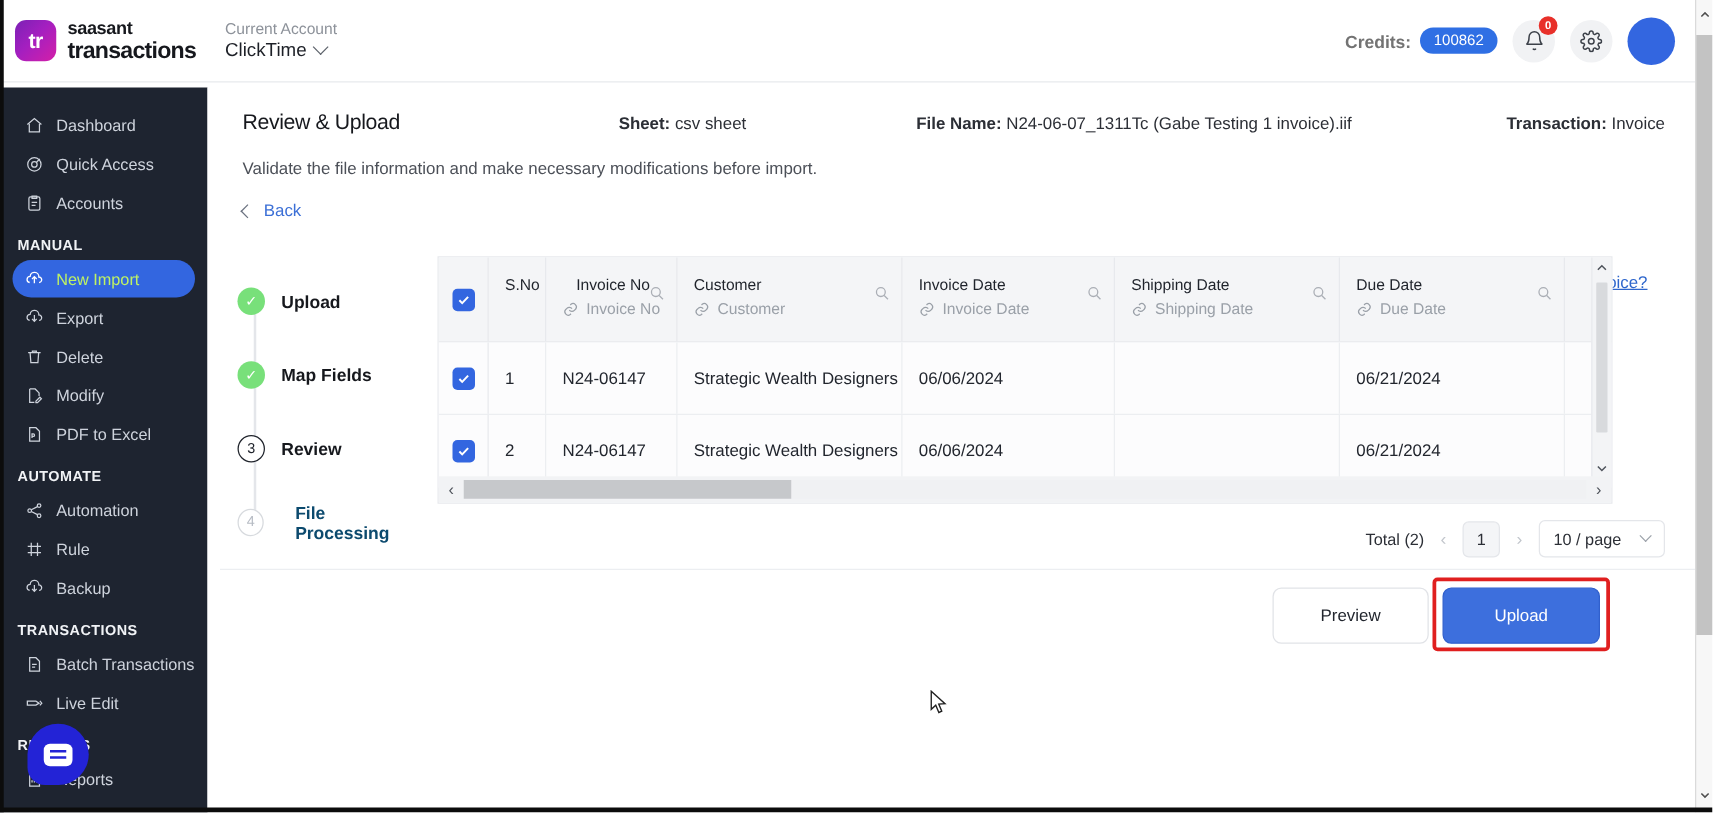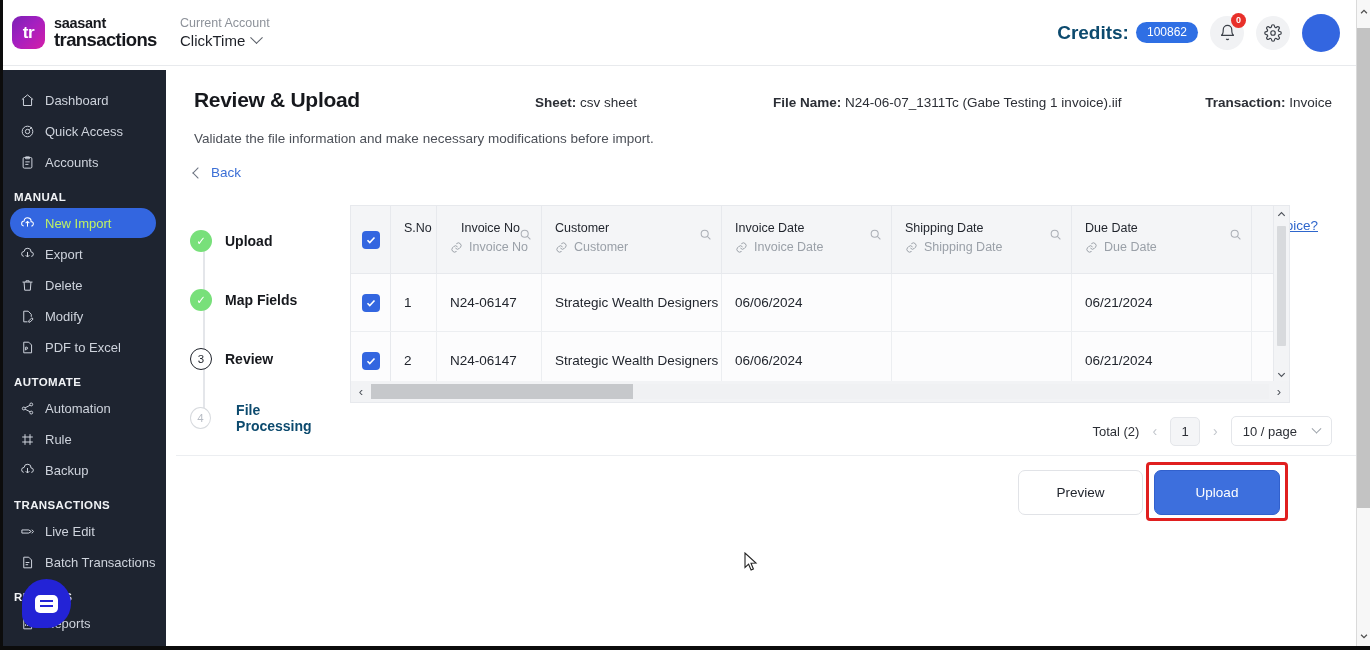--- a/index.html
+++ b/index.html
@@ -29,21 +29,21 @@
   .brand-text .l1 { font-size:14.5px; font-weight:bold; color:#16181d; letter-spacing:-0.3px;}
   .brand-text .l2 { font-size:18.5px; font-weight:bold; color:#16181d; letter-spacing:-0.6px; margin-top:1px;}
 
   .acct { margin-left:14px; }
   .acct .lbl { font-size:12.5px; color:#8d929a; line-height:16px; }
   .acct .val { font-size:15px; color:#1d2027; line-height:19px; display:flex; align-items:center; gap:7px;}
   .caret-d { display:inline-block; width:9px; height:9px; border-right:1.6px solid #5b6069; border-bottom:1.6px solid #5b6069; transform:rotate(45deg) translate(-2px,-2px); }
 
   .top-right { margin-left:auto; display:flex; align-items:center; gap:12px; padding-right:16px; }
   .credits-wrap { display:flex; align-items:center; gap:7px; }
-  .credits-label { font-size:19px; font-weight:bold; color:#0c4a6e; }
+  .credits-label { font-size:14px; font-weight:bold; color:#737373; }
   .credits-pill { background:#2f6fe4; color:#fff; font-size:12px; border-radius:11px; padding:3px 11px 4px; }
   .circ-btn { width:34px; height:34px; border-radius:50%; background:#f1f2f4; display:flex; align-items:center; justify-content:center; position:relative; }
   .badge { position:absolute; top:-3px; right:-2px; background:#e8302a; color:#fff; font-size:9px; width:15px; height:15px; border-radius:50%; display:flex; align-items:center; justify-content:center; font-weight:bold; }
   .avatar { width:38px; height:38px; border-radius:50%; background:#3366e0; }
 
   
   .sidebar {
     position:absolute; left:0; top:70px; width:166px; height:580px;
     background:#1e2430; overflow:hidden;
   }
@@ -51,21 +51,21 @@
   .nav-item.spaced { margin-top:1px; }
   .nav-item.active { background:#3366e0; color:#bef264; font-weight:normal; }
   .nav-ico { width:15px; height:15px; display:flex; align-items:center; justify-content:center; flex:0 0 15px; }
   .nav-ico svg { width:15px; height:15px; }
   .sec-title { font-size:11.5px; font-weight:bold; color:#f1f3f6; letter-spacing:0.4px; padding:0 0 0 14px; margin:14px 0 5px; }
 
   
   .main { position:absolute; left:166px; top:70px; width:1190px; height:580px; background:#ffffff; }
   .page-head { padding:18px 24px 0 28px; }
   .headrow { display:flex; align-items:baseline; }
-  h1.title { font-size:21px; font-weight:bold; color:#16181d; letter-spacing:-0.3px; }
+  h1.title { font-size:17px; font-weight:normal; color:#16181d; letter-spacing:-0.3px; }
   .meta { font-size:13.5px; color:#2c2f36; }
   .meta b { font-weight:bold; }
   .m-sheet { margin-left:175px; }
   .m-file  { margin-left:136px; }
   .m-txn   { margin-left:auto; }
   .subtitle { font-size:13.5px; color:#4c5058; margin-top:19px; }
   .backlink { margin-top:19px; display:flex; align-items:center; gap:9px; color:#3b6fd6; font-size:13.5px; }
   .caret-l { width:8px; height:8px; border-left:1.7px solid #6b7280; border-bottom:1.7px solid #6b7280; transform:rotate(45deg); }
   .howlink { position:absolute; right:38px; top:148px; font-size:13.5px; color:#2e66cc; text-decoration:underline; }
 
@@ -283,34 +283,34 @@
             <path d="M12 8v8M9 13l3 3 3-3"></path>
           </svg>
       </span>
       <span>Backup</span>
     </div>
 
     <div class="sec-title">TRANSACTIONS</div>
     <div class="nav-item spaced">
       <span class="nav-ico">
         <svg viewBox="0 0 24 24" fill="none" stroke="#ced3dc" stroke-width="1.6">
+            <path d="M6 3.5h8l4.5 4.5V20.5H6z"></path>
+            <path d="M9 12h6M9 15.5h4"></path>
+          </svg>
+      </span>
+      <span>Batch Transactions</span>
+    </div>
+    <div class="nav-item spaced">
+      <span class="nav-ico">
+        <svg viewBox="0 0 24 24" fill="none" stroke="#ced3dc" stroke-width="1.6">
             <path d="M3 9.5h11l4 2.5-4 2.5H3z"></path>
             <path d="M19 9l2.5 3-2.5 3"></path>
           </svg>
       </span>
       <span>Live Edit</span>
-    </div>
-    <div class="nav-item spaced">
-      <span class="nav-ico">
-        <svg viewBox="0 0 24 24" fill="none" stroke="#ced3dc" stroke-width="1.6">
-            <path d="M6 3.5h8l4.5 4.5V20.5H6z"></path>
-            <path d="M9 12h6M9 15.5h4"></path>
-          </svg>
-      </span>
-      <span>Batch Transactions</span>
     </div>
 
     <div class="sec-title">REPORTS</div>
     <div class="nav-item spaced">
       <span class="nav-ico">
         <svg viewBox="0 0 24 24" fill="none" stroke="#ced3dc" stroke-width="1.6">
             <path d="M6 3.5h8l4.5 4.5V20.5H6z"></path>
             <path d="M9 16v-3M12 16v-5M15 16v-2"></path>
           </svg>
       </span>

